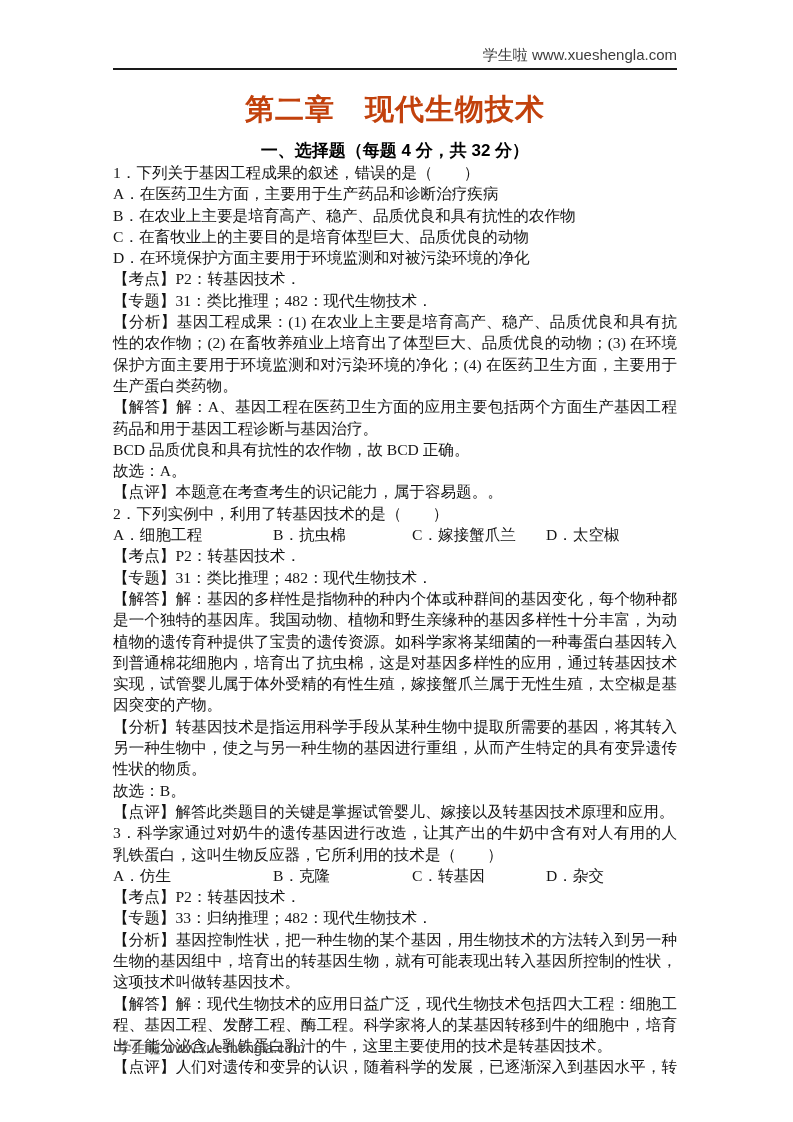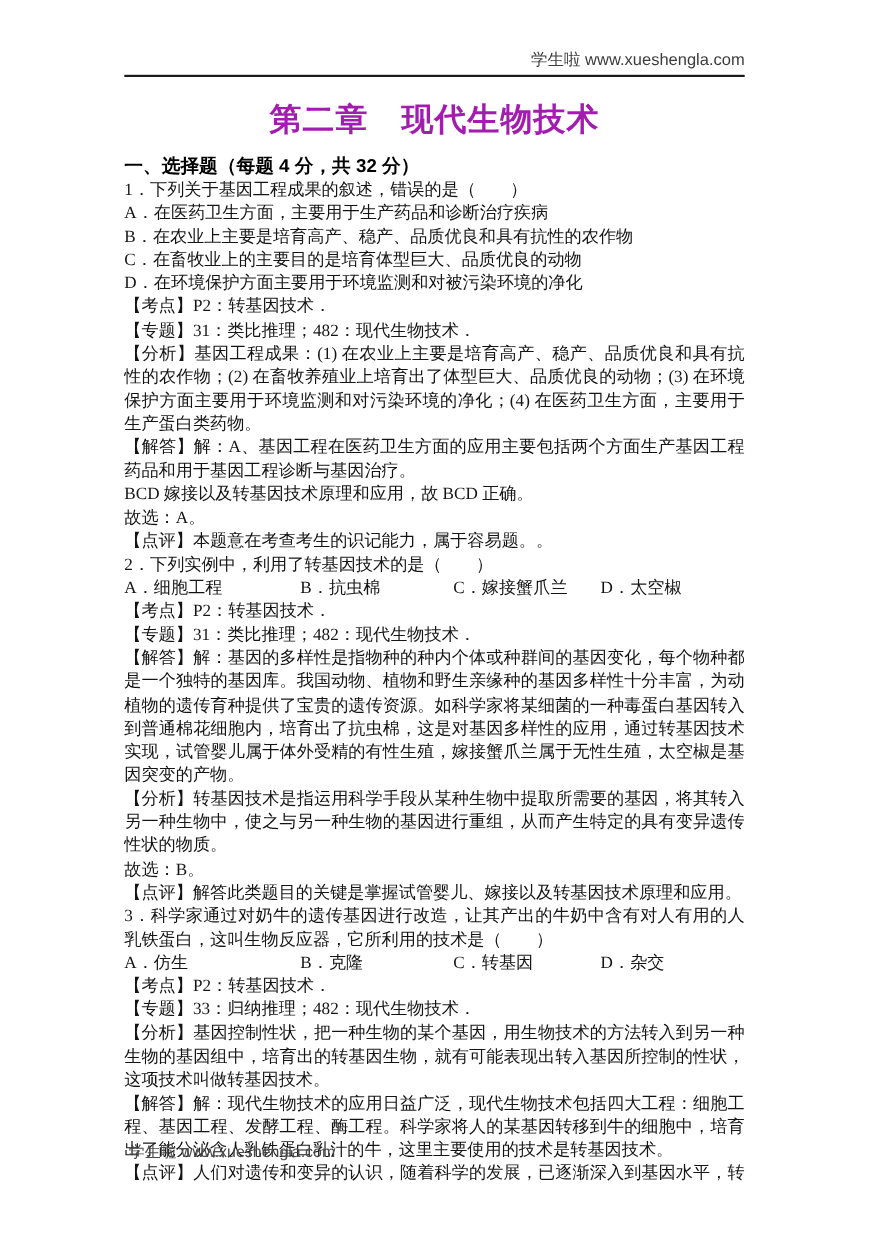--- a/index.html
+++ b/index.html
@@ -32,30 +32,31 @@
     height: 0;
   }
   
   .doc-title {
     margin: 20px 0 0 0;
     text-align: center;
     font-size: 29px;
     line-height: 38px;
     font-weight: bold;
     letter-spacing: 1px;
-    color: #a21caf;
+    color: #c2410c;
     font-family: "Liberation Sans", "DejaVu Sans", sans-serif;
   }
   .section-heading {
     margin: 12px 0 0 0;
     font-size: 17px;
     line-height: 22px;
     font-weight: bold;
     color: #000000;
     font-family: "Liberation Sans", "DejaVu Sans", sans-serif;
+    text-align: center;
   }
   
   .para {
     margin: 0;
     font-size: 15.6px;
     line-height: 21.3px;
     text-align: justify;
     word-break: break-all;
     color: #141414;
   }
@@ -100,21 +101,21 @@
     <section>
       <p class="para">1．下列关于基因工程成果的叙述，错误的是（　　）</p>
       <p class="para">A．在医药卫生方面，主要用于生产药品和诊断治疗疾病</p>
       <p class="para">B．在农业上主要是培育高产、稳产、品质优良和具有抗性的农作物</p>
       <p class="para">C．在畜牧业上的主要目的是培育体型巨大、品质优良的动物</p>
       <p class="para">D．在环境保护方面主要用于环境监测和对被污染环境的净化</p>
       <p class="para">【考点】P2：转基因技术．</p>
       <p class="para">【专题】31：类比推理；482：现代生物技术．</p>
       <p class="para">【分析】基因工程成果：(1) 在农业上主要是培育高产、稳产、品质优良和具有抗性的农作物；(2) 在畜牧养殖业上培育出了体型巨大、品质优良的动物；(3) 在环境保护方面主要用于环境监测和对污染环境的净化；(4) 在医药卫生方面，主要用于生产蛋白类药物。</p>
       <p class="para">【解答】解：A、基因工程在医药卫生方面的应用主要包括两个方面生产基因工程药品和用于基因工程诊断与基因治疗。</p>
-      <p class="para">BCD 嫁接以及转基因技术原理和应用，故 BCD 正确。</p>
+      <p class="para">BCD 品质优良和具有抗性的农作物，故 BCD 正确。</p>
       <p class="para">故选：A。</p>
       <p class="para">【点评】本题意在考查考生的识记能力，属于容易题。。</p>
     </section>
 
     <section>
       <p class="para">2．下列实例中，利用了转基因技术的是（　　）</p>
       <div class="options-row">
         <span class="opt-col-a">A．细胞工程</span>
         <span class="opt-col-b">B．抗虫棉</span>
         <span class="opt-col-c">C．嫁接蟹爪兰</span>

